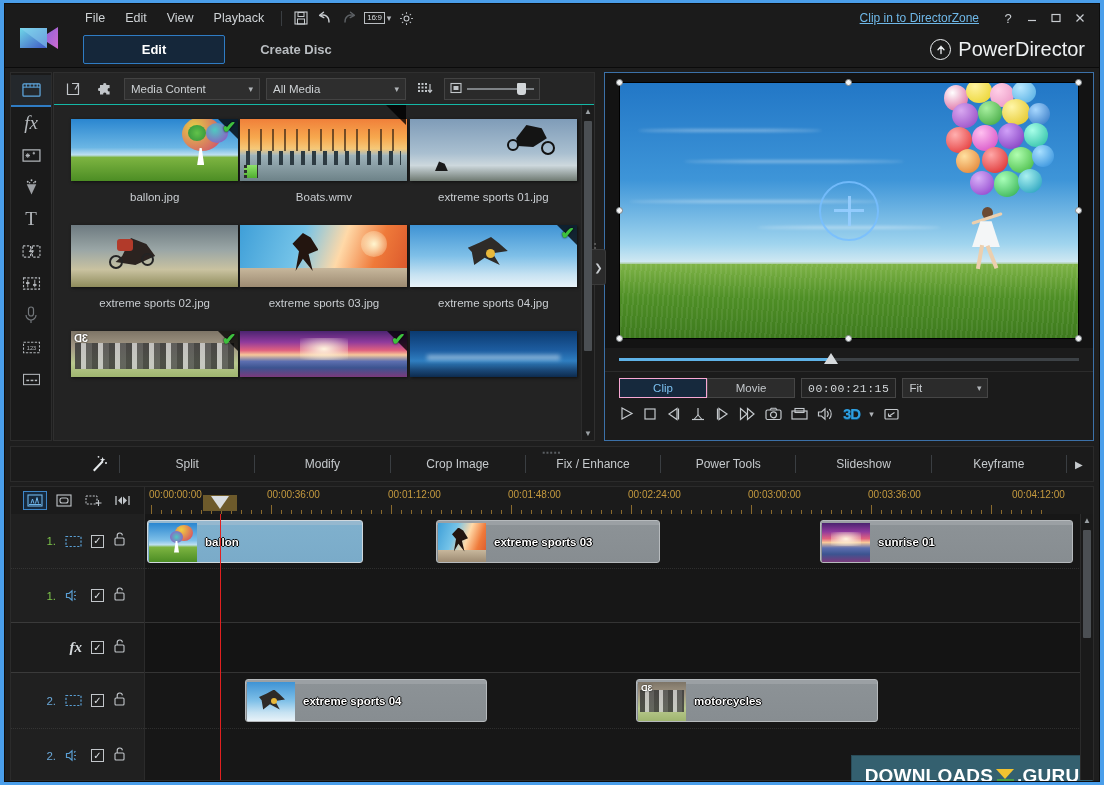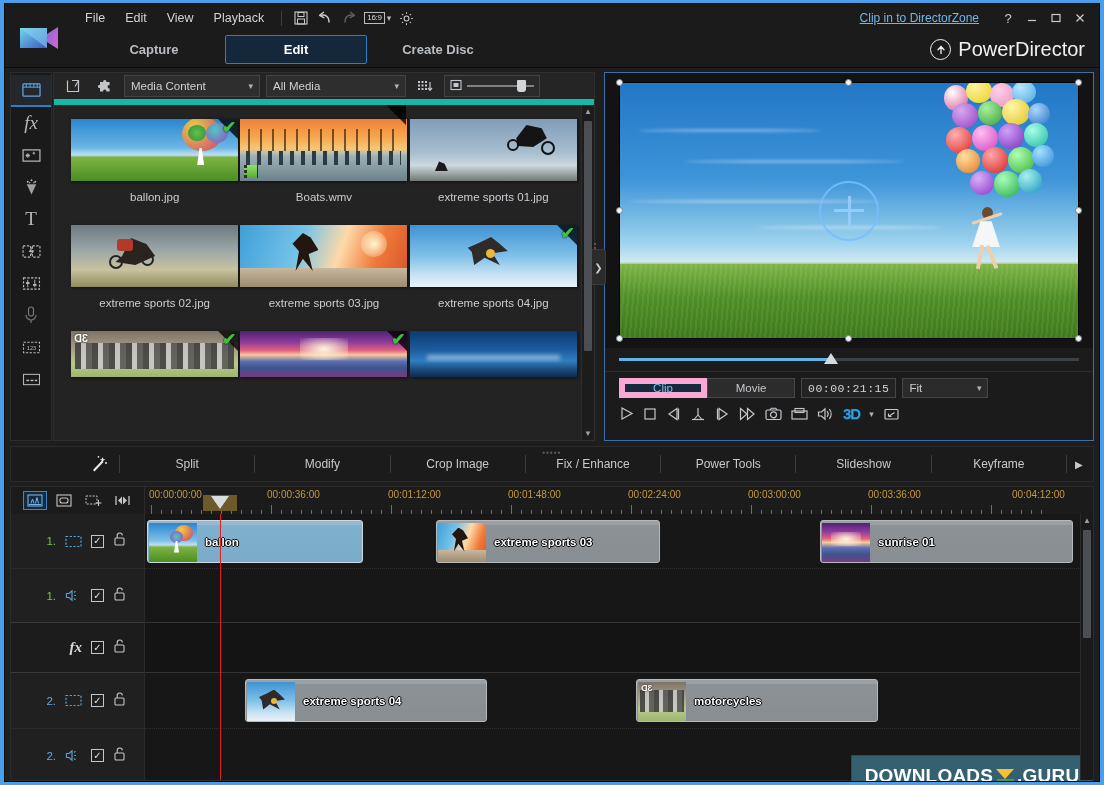--- a/index.html
+++ b/index.html
@@ -125,21 +125,21 @@
   .library {
     position: relative;
     flex: 0 0 542px; margin-left: 1px;
     background: #232323;
     border: 1px solid #2f2f2f;
     display: flex; flex-direction: column;
   }
   .lib-toolbar {
     height: 32px; background: #252525;
     display: flex; align-items: center; gap: 6px;
-    padding: 0 6px; border-bottom: 6px solid #14b8a6;
+    padding: 0 6px; border-bottom: 1px solid #14b8a6;
   }
   .lib-ic {
     width: 26px; height: 22px; display:flex;
     align-items:center; justify-content:center;
     color:#c2c6ca; cursor: default;
   }
   .dropdown {
     height: 22px; background: #2e2e2e;
     border: 1px solid #434343;
     display: flex; align-items: center; justify-content: space-between;
@@ -314,21 +314,21 @@
     border-top: 1px solid #2c2c2c; padding: 6px 14px 6px 14px;
   }
   .pv-row1 { display:flex; align-items:center; gap: 0; }
   .segbtn {
     width: 88px; height: 20px; font-size: 11.5px;
     display:flex; align-items:center; justify-content:center;
     background: #2c2c2c; border: 1px solid #464646; color: #c3c7cb;
     cursor: default;
   }
   .segbtn.active {
-    background: #16293d; border: 6px solid #f9a8d4; color: #7bc0f0;
+    background: #16293d; border: 1px solid #f9a8d4; color: #7bc0f0;
   }
   .tc-display {
     margin-left: 6px; height: 20px; padding: 0 6px;
     background: #232323; border: 1px solid #464646;
     display:flex; align-items:center;
     font-family: "Liberation Mono", monospace; font-size: 11.5px;
     color: #d3d7da; letter-spacing: .5px;
   }
   .fit-dd {
     margin-left: 6px; width: 86px; height: 20px;
@@ -577,21 +577,20 @@
           <stop offset="0" stop-color="#8e64d8"></stop>
             <stop offset="1" stop-color="#d06ad0"></stop>
         </linearGradient>
       </defs>
       <path d="M3 10 L30 10 L30 30 L3 30 Z" fill="url(#lg1)"></path>
       <path d="M30 16 L41 9 L41 31 L30 24 Z" fill="url(#lg2)"></path>
       <path d="M3 10 L30 30 L30 10 Z" fill="#8ad4f0" opacity=".55"></path>
     </svg>
 
     <div class="navtabs">
-      <div class="navtab">Capture</div>
       <div class="navtab active">Edit</div>
       <div class="navtab">Create Disc</div>
     </div>
 
     <div class="brand">
       <span class="brand-circle">
         <svg width="12" height="12" viewBox="0 0 12 12">
             <path d="M6 2.5 L6 9.5 M6 2.5 L3 5.7 M6 2.5 L9 5.7" fill="none" stroke="#eef1f3" stroke-width="1.3" stroke-linecap="round"></path>
           </svg>
       </span>

